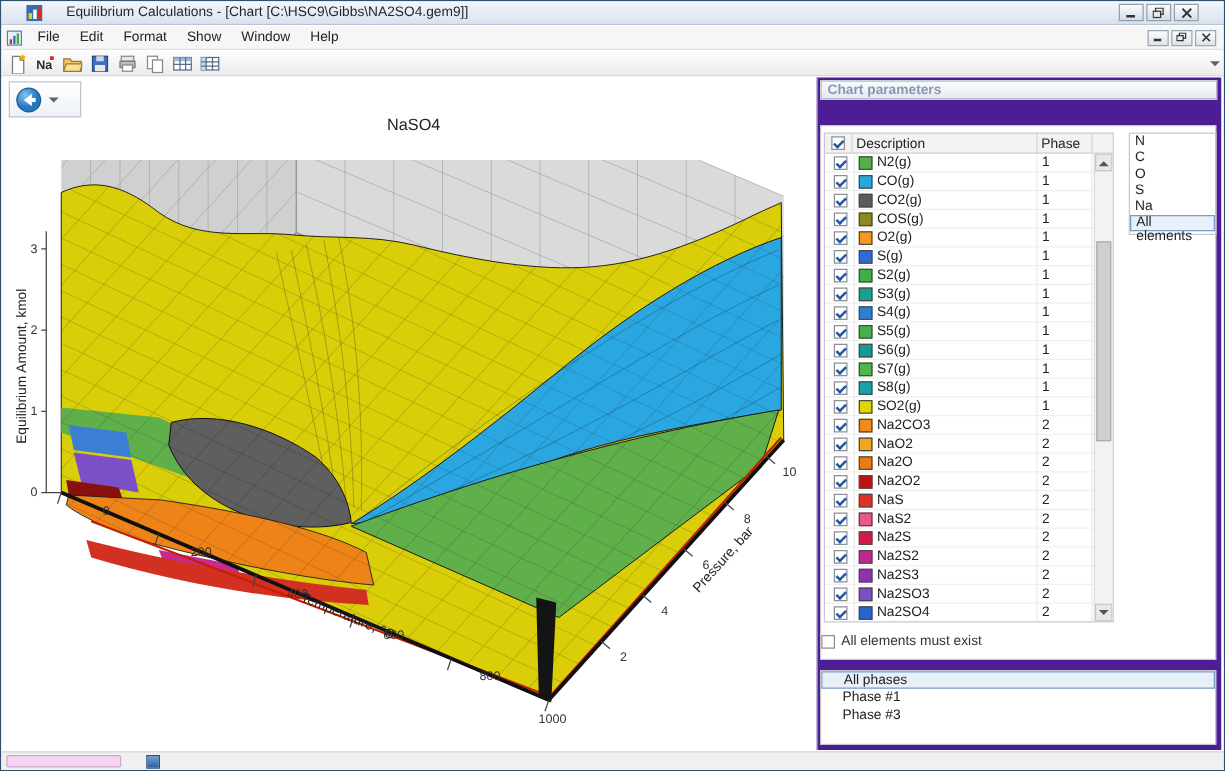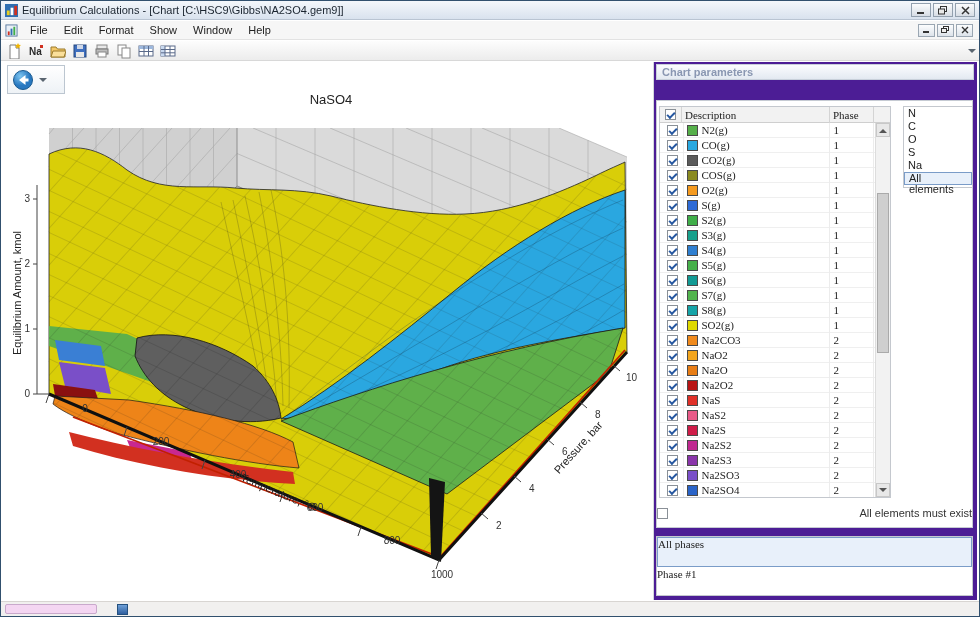--- a/index.html
+++ b/index.html
@@ -2,21 +2,21 @@
 <html><head>
 <meta charset="utf-8">
 <style>
   html,body{margin:0;padding:0;background:#9aa5b1;}
   *{box-sizing:border-box;}
   .win{position:relative;width:980px;height:617px;background:#fff;border:1px solid #31506e;
        font-family:"Liberation Sans",sans-serif;font-size:11px;color:#222;overflow:hidden;}
   
   .titlebar{position:absolute;left:0;top:0;width:100%;height:19px;
     background:linear-gradient(#f4f7fb,#d9e2ee);border-bottom:1px solid #b9c4d2;
-    display:flex;align-items:center;padding:0 4px;}
+    display:flex;align-items:center;padding:0 20px;gap:15px;}
   .appicon{width:13px;height:13px;margin-right:4px;flex:none;}
   .titletext{flex:1;font-size:11px;color:#1b2530;white-space:nowrap;overflow:hidden;}
   .winbtns{display:flex;gap:2px;}
   .wbtn{width:20px;height:14px;border:1px solid #93a0ae;background:linear-gradient(#fbfcfd,#d7dde5);
     display:flex;align-items:center;justify-content:center;}
   
   .menubar{position:absolute;left:0;top:20px;width:100%;height:19px;background:#f6f6f6;
     border-bottom:1px solid #e2e2e2;display:flex;align-items:center;padding:0 2px;}
   .mico{width:13px;height:13px;margin:0 4px 0 2px;flex:none;}
   .mitem{padding:2px 8px;cursor:default;}
@@ -37,21 +37,21 @@
   .chartsvg{position:absolute;left:8px;top:26px;}
   svg{font-family:"Liberation Sans",sans-serif;}
   
   .panel{position:absolute;left:652px;top:0px;width:324px;height:538px;background:#4c1d95;border-left:1px solid #d4d8dd;}
   .p-header{position:absolute;left:2px;top:2px;right:3px;height:16px;
     background:linear-gradient(#fbfcfe,#e3e9f1);border:1px solid #c8d0da;
     color:#8a97b2;font-weight:bold;padding:1px 5px;}
   .legendtab{position:absolute;left:4px;top:41px;padding:1px 9px 2px 9px;border:1px solid #b8bec6;
     background:#f4f5f7;color:#333;}
   .groupbox{position:absolute;left:2px;top:38px;width:317px;height:428px;border:1px solid #c6cbd3;background:#fff;}
-  .grid{position:absolute;left:2px;top:5px;width:232px;height:392px;border:1px solid #c4c8ce;background:#fff;overflow:hidden;font-family:Liberation Serif, serif;}
+  .grid{position:absolute;left:2px;top:5px;width:232px;height:392px;border:1px solid #c4c8ce;background:#fff;overflow:hidden;}
   .ghead{display:flex;height:16px;background:#f2f2f2;border-bottom:1px solid #cfcfcf;align-items:center;}
   .gh{border-right:1px solid #d4d4d4;height:16px;display:flex;align-items:center;padding:0 3px;}
   .gh.c1{width:22px;justify-content:center;}
   .gh.c2{width:148px;}
   .gh.c3{width:44px;}
   .gh.c4{flex:1;border-right:none;}
   .rows{position:absolute;left:0;top:16px;right:15px;bottom:0;}
   .row{display:flex;align-items:center;height:15px;border-bottom:1px solid #efefef;justify-content:center;}
   .cell-cb{width:22px;display:flex;justify-content:center;border-right:1px solid #ececec;height:15px;align-items:center;}
   .sw{width:11px;height:11px;border:1px solid #4a4a4a;margin:0 4px 0 3px;flex:none;}
@@ -66,24 +66,24 @@
     display:flex;align-items:center;justify-content:center;}
   .sbtn.up{top:0;} .sbtn.dn{bottom:0;}
   .tri-up{width:0;height:0;border:4px solid transparent;border-bottom-color:#555;margin-top:-3px;}
   .tri-dn{width:0;height:0;border:4px solid transparent;border-top-color:#555;margin-bottom:-3px;}
   .thumb{position:absolute;left:1px;width:12px;top:70px;height:160px;background:#cfcfcf;border:1px solid #aaa;}
   
   .elist{position:absolute;left:246px;top:5px;width:70px;height:82px;border:1px solid #c4c8ce;background:#fff;}
   .eitem{height:13px;line-height:13px;padding:0 4px;}
   .eitem.sel{background:#e8f0fa;border:1px solid #7a9cc8;height:13px;line-height:11px;}
   
-  .mustexist{position:absolute;left:0;right:0;top:406px;display:flex;justify-content:space-between;align-items:center;gap:5px;color:#333;}
+  .mustexist{position:absolute;left:0;right:0;top:406px;display:flex;justify-content:flex-start;align-items:center;gap:5px;color:#333;}
   
   .plist{position:absolute;left:2px;top:474px;width:317px;height:60px;border:1px solid #c4c8ce;background:#fff;}
-  .pitem{height:30px;line-height:14px;padding:0 0;font-family:Liberation Serif, serif;}
+  .pitem{height:14px;line-height:14px;padding:0 17px;}
   .pitem.sel{background:#e8f0fa;border:1px solid #7a9cc8;line-height:12px;}
   
   .statusbar{position:absolute;left:0;bottom:0;width:978px;height:15px;background:#f1f0ef;
     border-top:1px solid #d8d5d2;display:flex;align-items:center;}
   .progress{width:92px;height:10px;margin-left:4px;background:#f4d6f2;border:1px solid #c9a9cc;border-radius:2px;}
   .s-ico{width:11px;height:11px;margin-left:20px;background:linear-gradient(#6fa0d8,#2f5f9f);border:1px solid #24507f;}
 </style>
 </head>
 <body>
 

